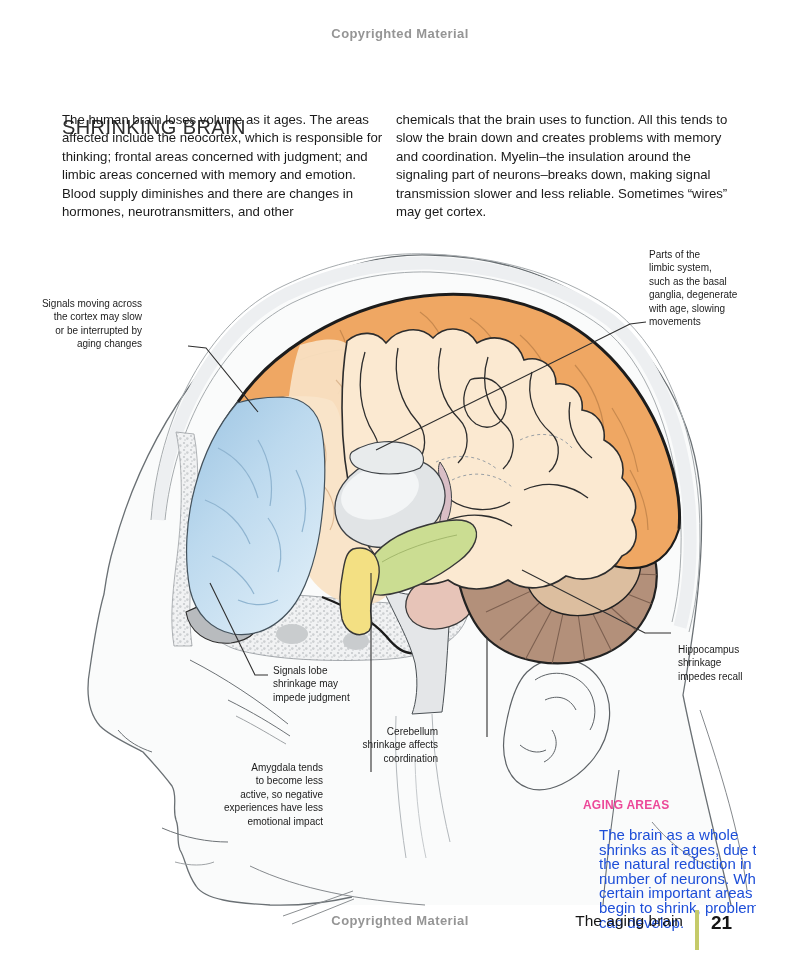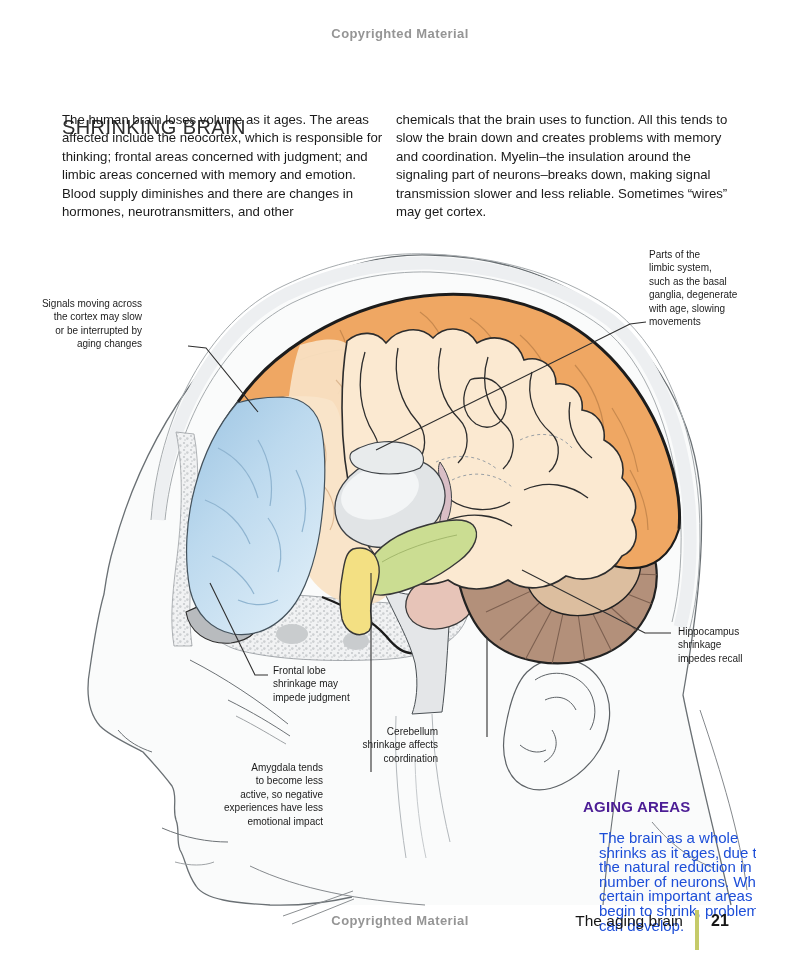--- a/index.html
+++ b/index.html
@@ -12,26 +12,26 @@
   .title{position:absolute;left:62px;top:80px;font-size:20px;font-weight:400;
         letter-spacing:.4px;color:#2d2d2d;margin-top:36px;}
   .cols{position:absolute;left:62px;top:111px;width:686px;display:flex;gap:10px;}
   .col{font-size:13.2px;line-height:18.4px;color:#1a1a1a;}
   .col.c1{width:324px;}
   .col.c2{width:343px;}
   .callout{position:absolute;font-size:10px;line-height:13.4px;color:#1c1c1c;
         white-space:pre-line;}
   .callout.r{text-align:right;}
   .note{position:absolute;left:583px;top:798px;width:218px;}
-  .note h4{margin:0 0 3px 0;font-size:15px;letter-spacing:.2px;color:#4c1d95;}
+  .note h4{margin:0 0 3px 0;font-size:12px;letter-spacing:.2px;color:#ec4899;}
   .note p{margin:16px;font-size:15px;line-height:14.6px;color:#1d4ed8;}
   .footer-chapter{position:absolute;left:520px;top:912px;width:163px;text-align:right;
         font-size:15.5px;color:#161616;}
   .footer-bar{position:absolute;left:695px;top:910px;width:3.5px;height:40px;background:#c5ca69;}
-  .footer-page{position:absolute;left:711px;top:912px;font-size:16px;font-weight:bold;color:#161616;}
+  .footer-page{position:absolute;left:711px;top:912px;font-size:19px;font-weight:bold;color:#161616;}
   svg.illo{position:absolute;left:0;top:0;}
 </style>
 </head>
 <body>
 
 <div class="page">
 
   <div class="copyright top">Copyrighted Material</div>
 
   <div class="title">SHRINKING BRAIN</div>
@@ -215,32 +215,32 @@
   <div class="callout" style="left:649px;top:248px;">Parts of the
 limbic system,
 such as the basal
 ganglia, degenerate
 with age, slowing
 movements</div>
   <div class="callout r" style="right:614px;top:297px;">Signals moving across
 the cortex may slow
 or be interrupted by
 aging changes</div>
-  <div class="callout" style="left:273px;top:664px;">Frontal lobe
+  <div class="callout" style="left:273px;top:664px;">Signals lobe
 shrinkage may
 impede judgment</div>
   <div class="callout r" style="right:433px;top:761px;">Amygdala tends
 to become less
 active, so negative
 experiences have less
 emotional impact</div>
   <div class="callout r" style="right:318px;top:725px;">Cerebellum
 shrinkage affects
 coordination</div>
-  <div class="callout" style="left:678px;top:625px;">Hippocampus
+  <div class="callout" style="left:678px;top:643px;">Hippocampus
 shrinkage
 impedes recall</div>
 
   <div class="note">
     <h4>AGING AREAS</h4>
     <p>The brain as a whole shrinks as it ages, due to the natural reduction in the number of neurons. When certain important areas begin to shrink, problems can develop.</p>
   </div>
 
   <div class="copyright bottom">Copyrighted Material</div>
   <div class="footer-chapter">The aging brain</div>

